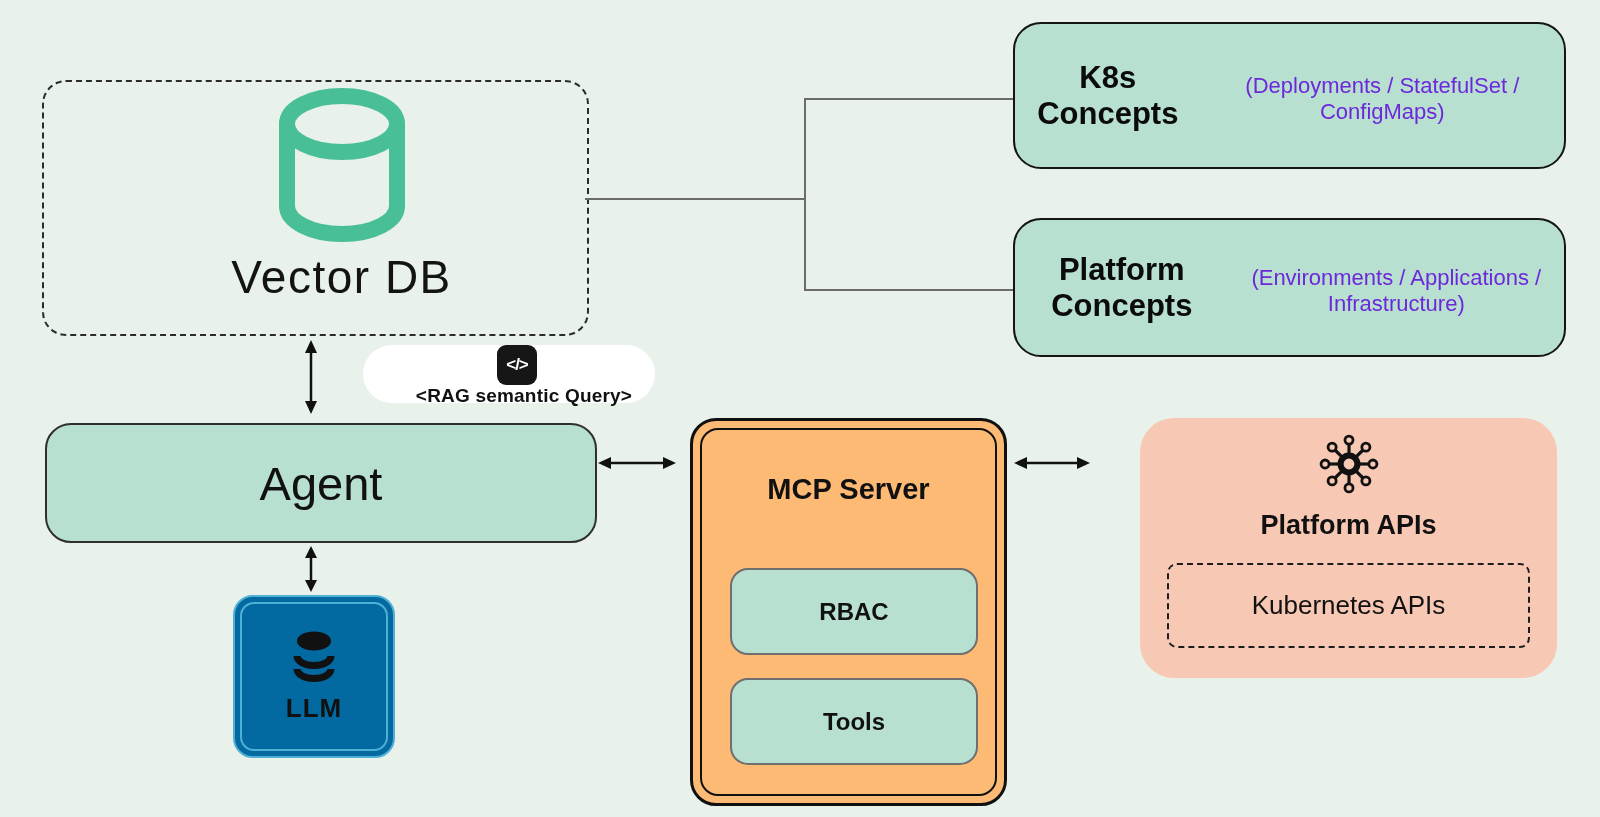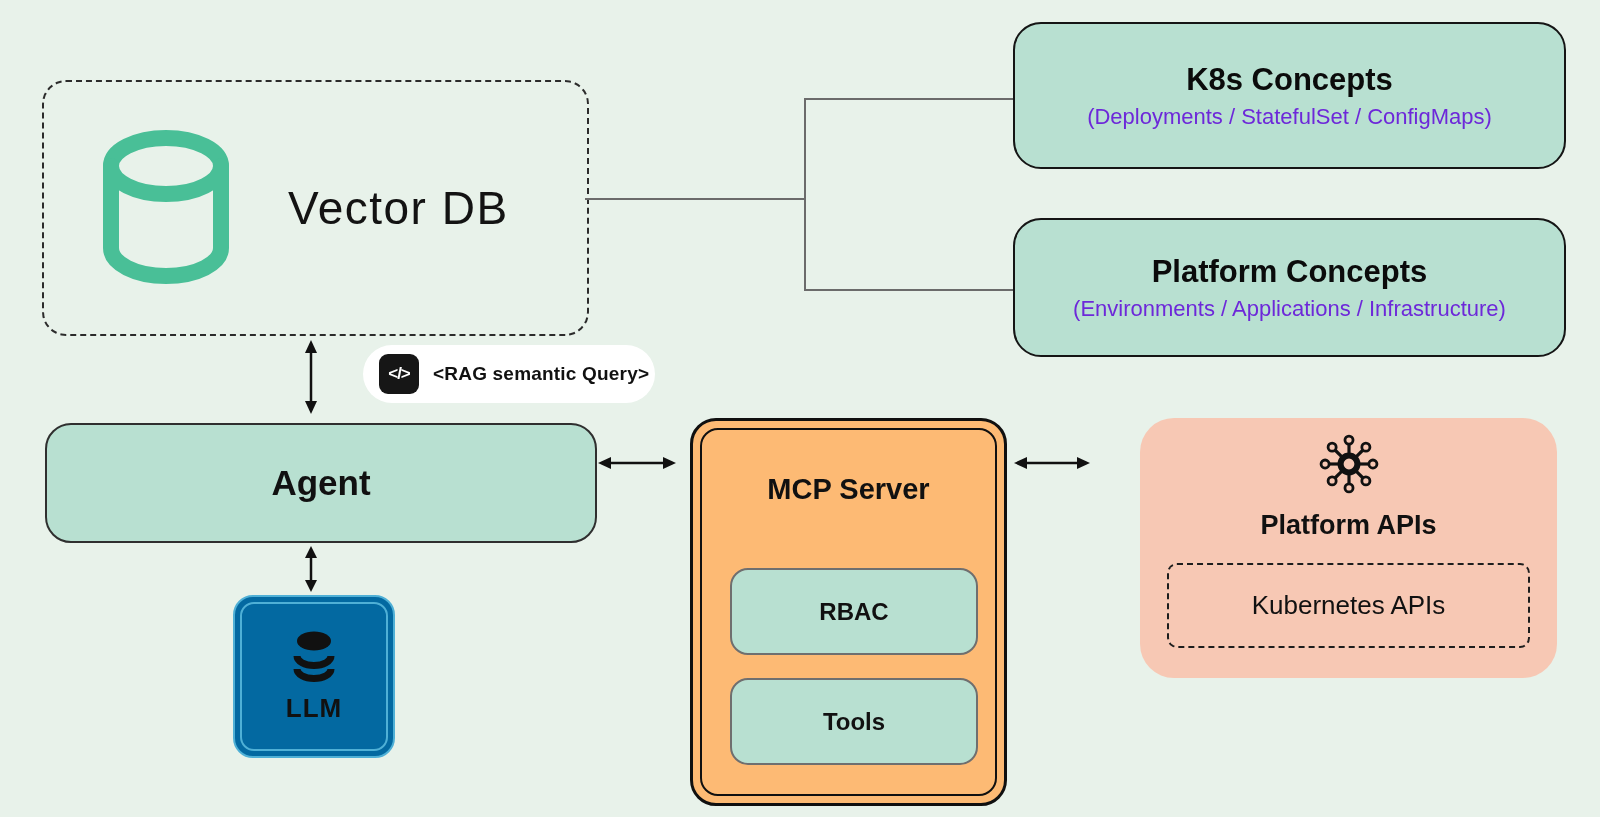--- a/index.html
+++ b/index.html
@@ -1,39 +1,39 @@
 <!DOCTYPE html>
 <html><head>
 <meta charset="utf-8">
 <style>
   html,body{margin:0;padding:0;background:#e8f2ea;}
   .canvas{
     position:relative;width:1600px;height:817px;overflow:hidden;
     background:#e8f2ea;font-family:"Liberation Sans",sans-serif;color:#111;
   }
-  .abs{position:absolute;}
+  .abs{position:absolute;flex-direction:column;}
 
   
   .vector-db{
     left:42px;top:80px;width:543px;height:252px;
     border:2px dashed #2b2b2b;border-radius:24px;
     display:flex;align-items:center;
   }
   .vdb-icon{margin-left:52px;}
   .vdb-label{
     margin-left:52px;font-size:46px;font-weight:400;letter-spacing:1.5px;color:#131313;
   }
 
   
   .cline{background:#6b6b6b;}
 
   
   .concept{
     width:549px;background:#b8e0d1;border:2px solid #151515;border-radius:28px;
-    display:flex;flex-direction:column;align-items:center;justify-content:center;
+    display:flex;flex-direction:row;align-items:center;justify-content:center;
     text-align:center;
   }
   .concept-k8s{left:1013px;top:22px;height:143px;}
   .concept-platform{left:1013px;top:218px;height:135px;}
   .concept-title{font-size:31px;font-weight:700;color:#0b0b0b;}
   .concept-sub{font-size:22px;margin-top:6px;color:#6d28d9;}
 
   
   .rag-pill{
     left:363px;top:345px;width:292px;height:58px;background:#ffffff;border-radius:29px;
@@ -46,21 +46,21 @@
     letter-spacing:-1px;flex:0 0 auto;
   }
   .rag-label{margin-left:14px;font-size:19px;font-weight:700;letter-spacing:0.2px;}
 
   
   .agent{
     left:45px;top:423px;width:548px;height:116px;background:#b8e0d1;
     border:2px solid #2f2f2f;border-radius:26px;
     display:flex;align-items:center;justify-content:center;
   }
-  .agent-label{font-size:35px;font-weight:700;}
+  .agent-label{font-size:47px;font-weight:400;}
 
   
   .llm{
     left:233px;top:595px;width:162px;height:163px;background:#0369a1;
     border:2px solid #4fb0d6;border-radius:20px;box-sizing:border-box;
   }
   .llm-inner{
     position:absolute;left:5px;top:5px;right:5px;bottom:5px;
     border:2px solid #4fb0d6;border-radius:14px;
     display:flex;flex-direction:column;align-items:center;justify-content:center;

